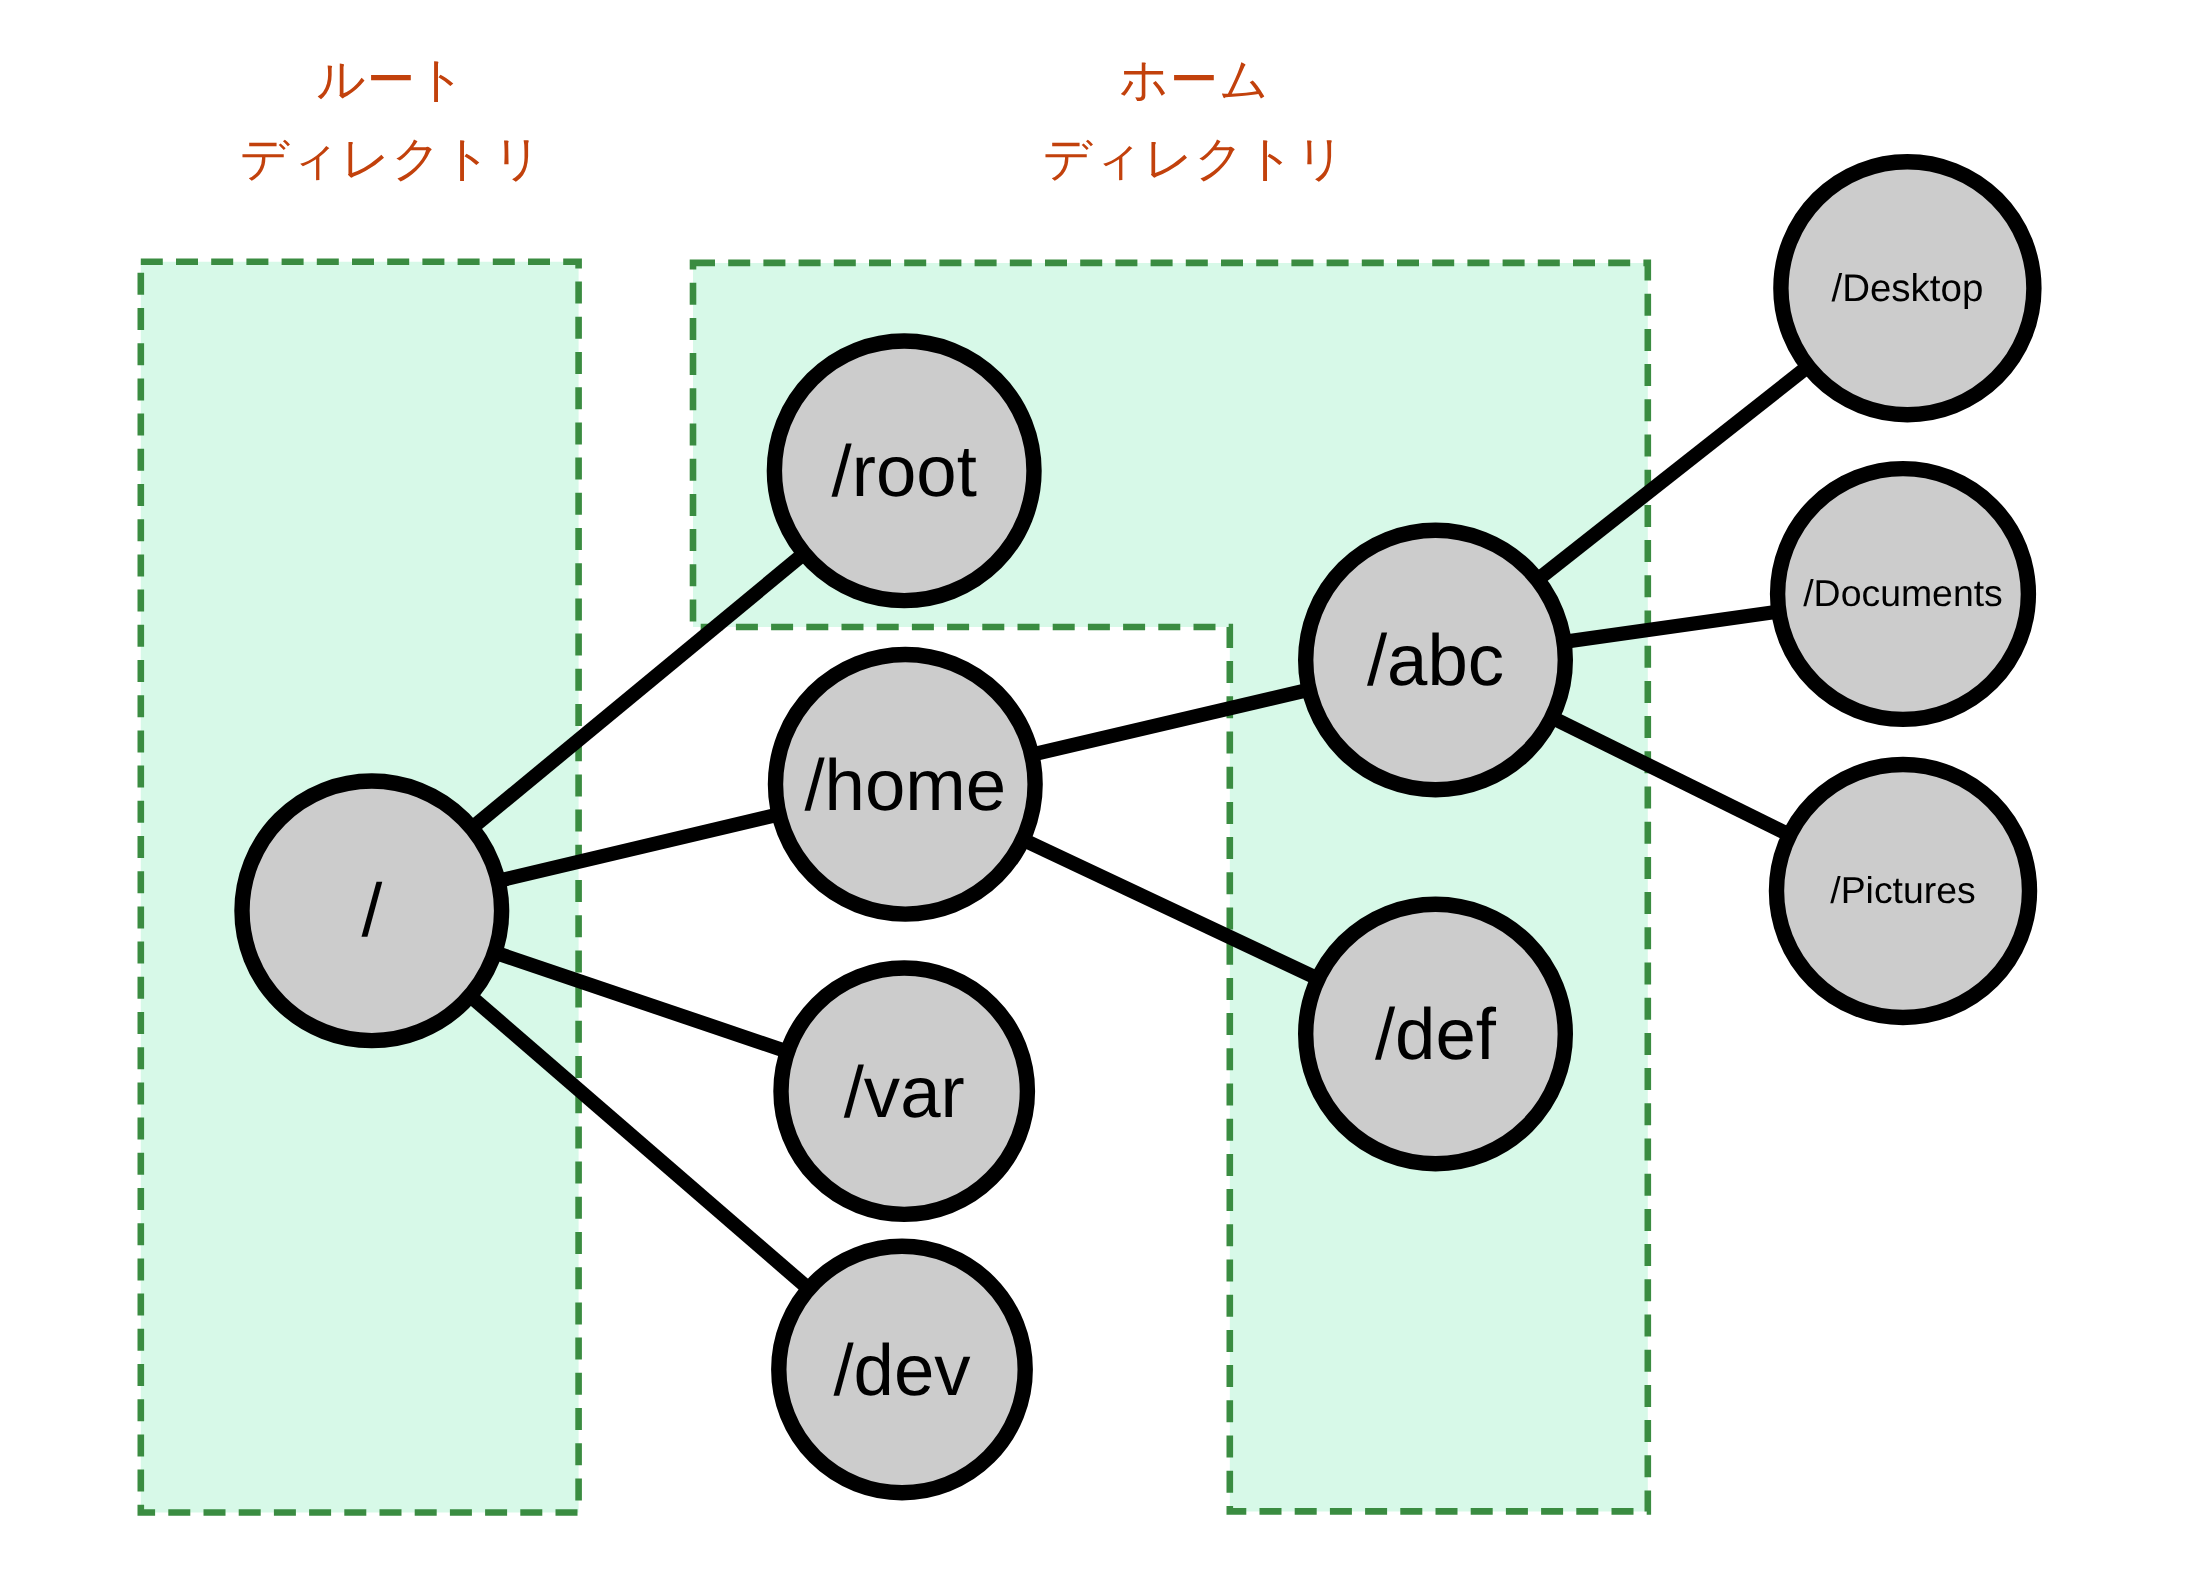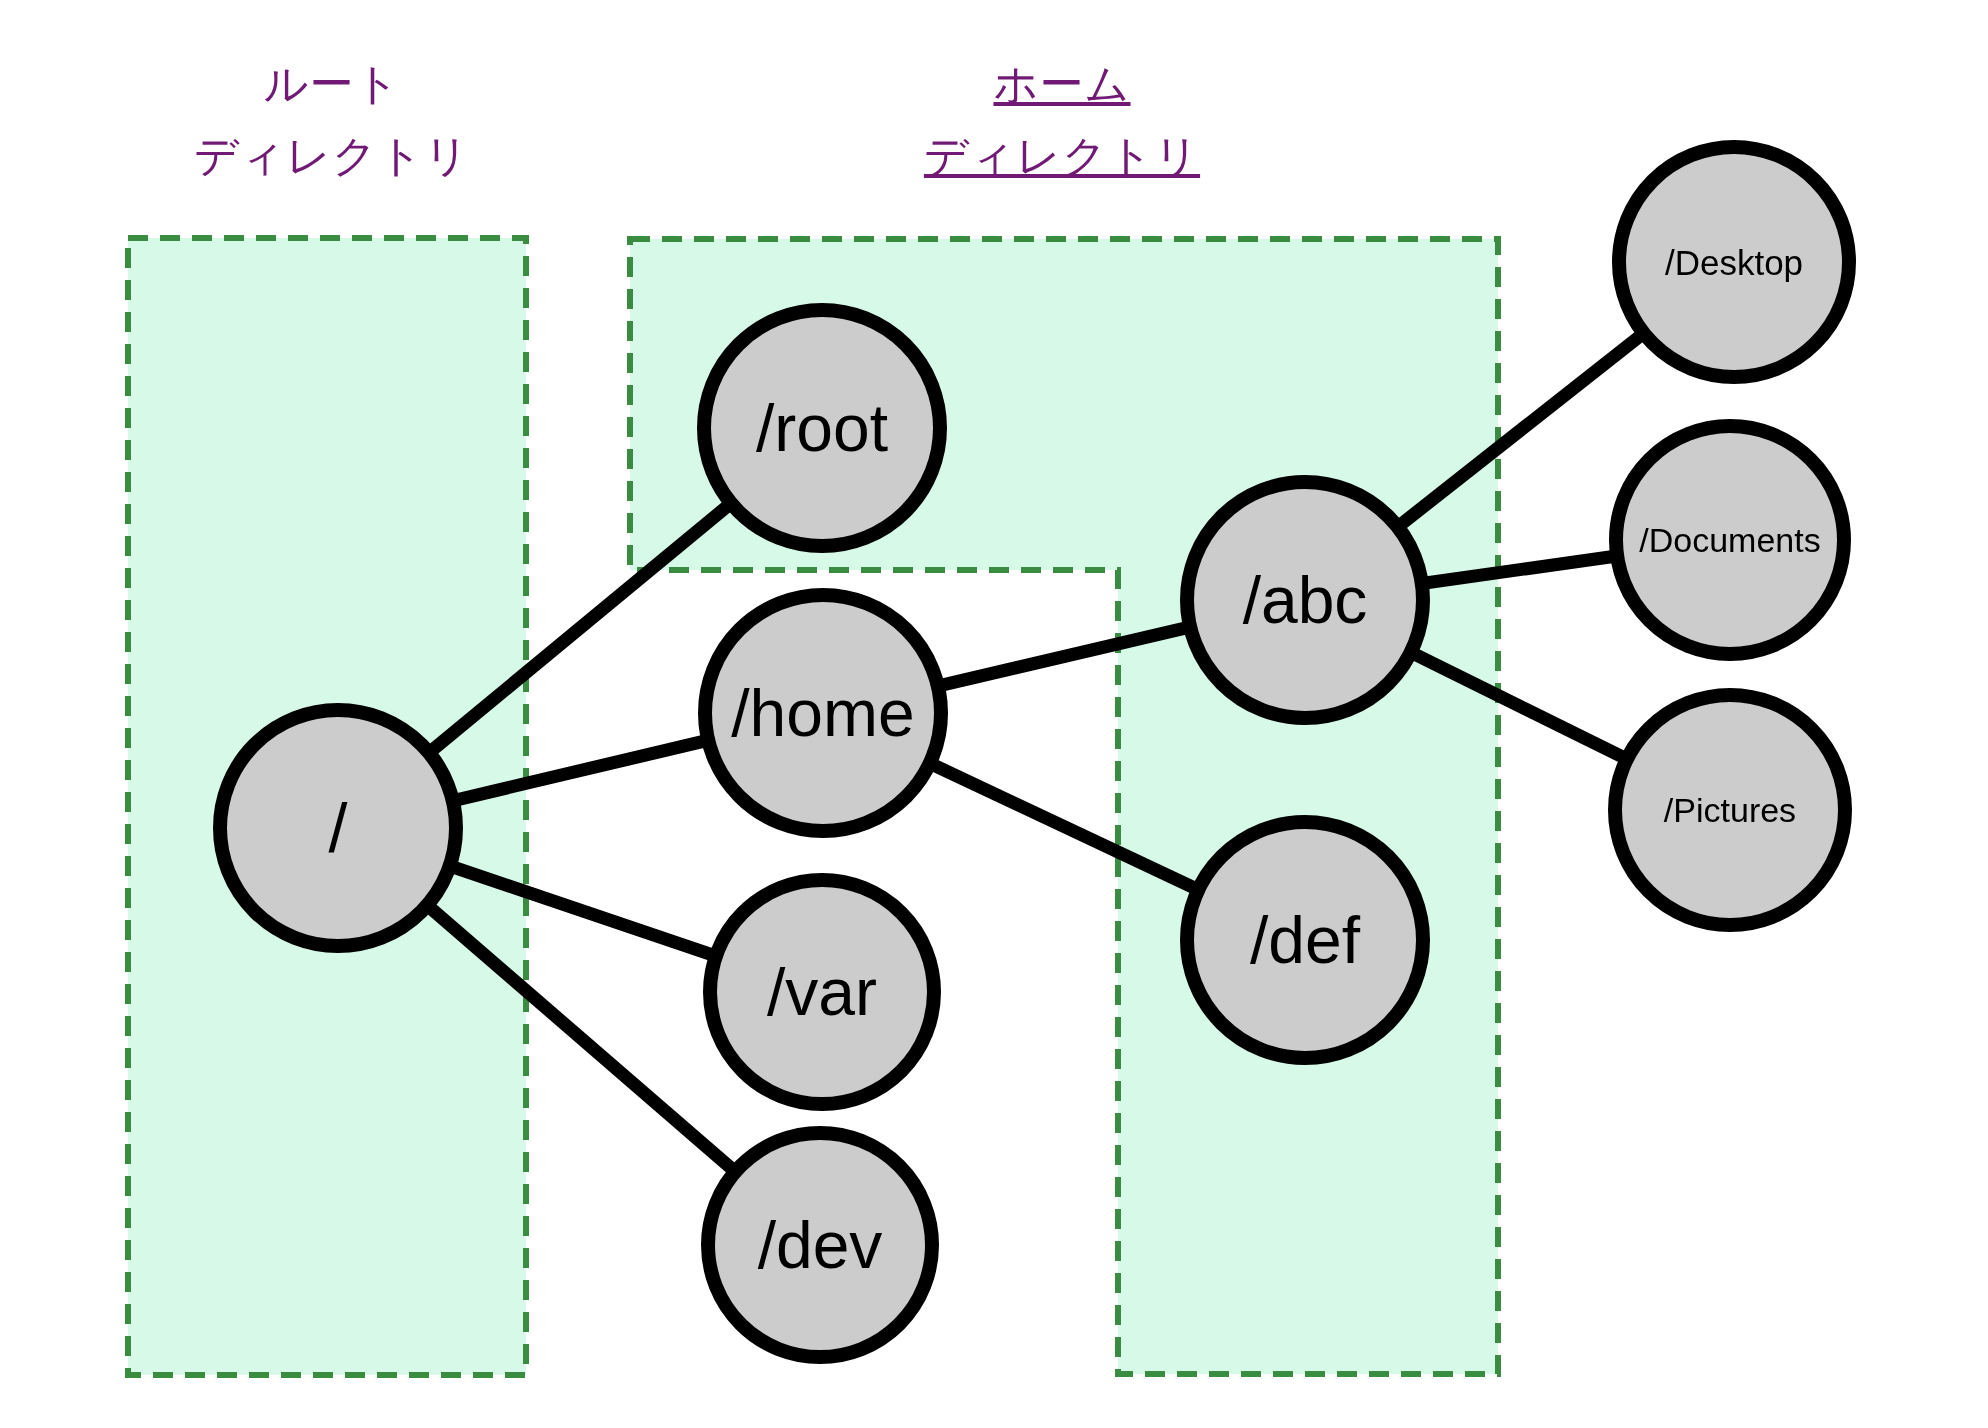--- a/index.html
+++ b/index.html
@@ -18,28 +18,29 @@
   #diagram-svg {
     position: absolute;
     left: 0;
     top: 0;
     width: 1988px;
     height: 1428px;
     display: block;
   }
   .region-label {
     position: absolute;
-    top: 48px;
+    top: 37px;
     transform: translateX(-50%);
     font-size: 44px;
     line-height: 72px;
     letter-spacing: 1px;
-    color: #701a75;
+    color: #c2410c;
     text-align: center;
     white-space: nowrap;
+    margin-left: 24px;
   }
   #diagram-svg text {
     font-family: "Liberation Sans", "DejaVu Sans", sans-serif;
     fill: #000000;
   }
 </style>
 </head>
 <body>
 
 <div class="stage">
@@ -96,18 +97,18 @@
         <circle cx="1730" cy="810" r="115" fill="#cccccc" stroke="#000000" stroke-width="14"></circle>
         <text x="1730" y="810" text-anchor="middle" dominant-baseline="central" font-size="34" fill="#000000">/Pictures</text>
       </g>
     </svg>
 
   <div class="region-label" style="left: 332px;">
     <div>ルート</div>
     <div>ディレクトリ</div>
   </div>
 
-  <div class="region-label" style="left: 1062px; text-decoration: underline;">
+  <div class="region-label" style="left: 1062px;">
     <div>ホーム</div>
     <div>ディレクトリ</div>
   </div>
 
 </div>
 
 </body></html>

